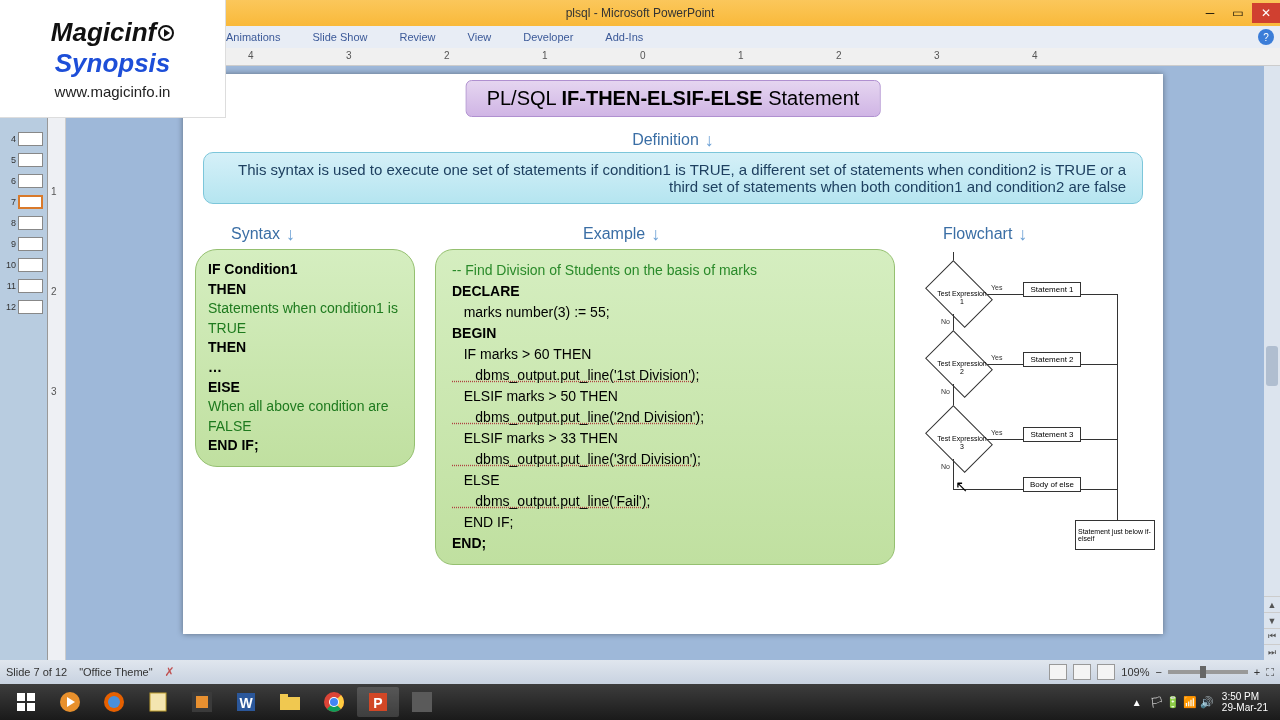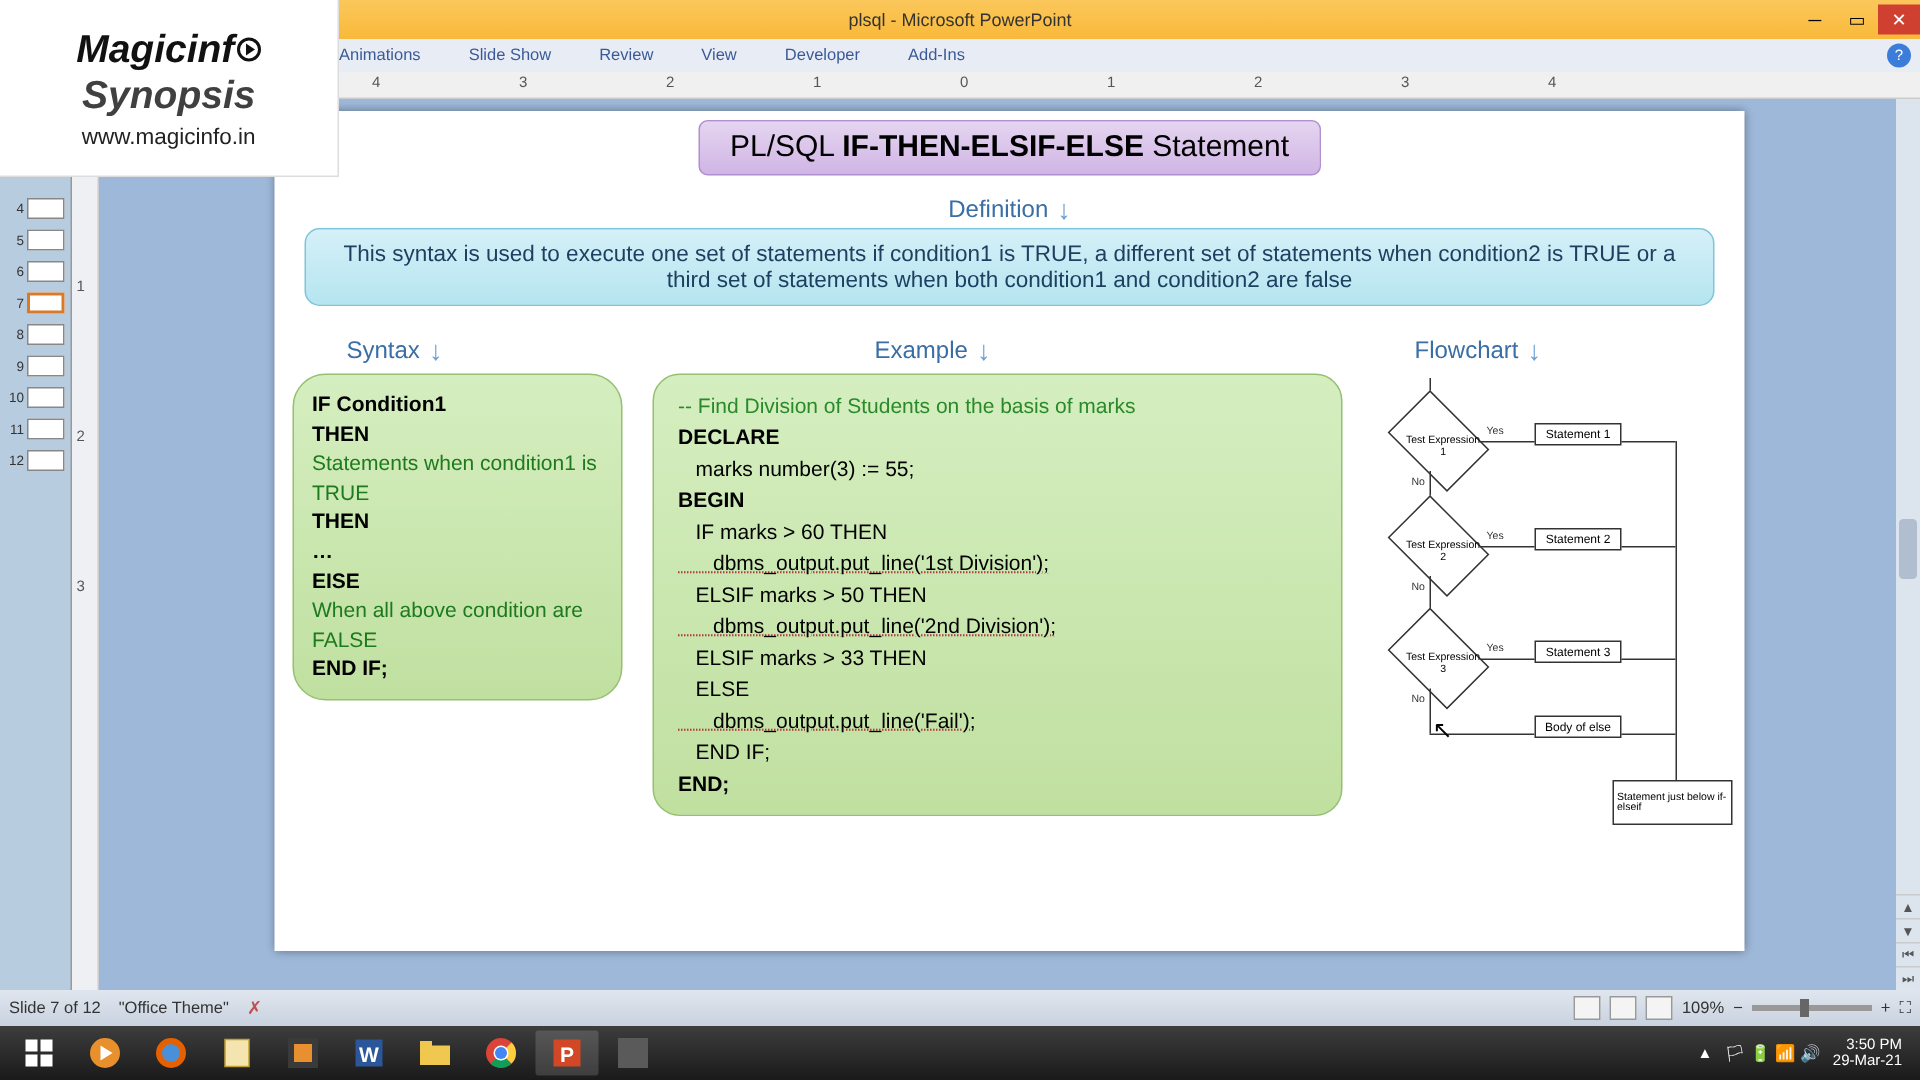--- a/index.html
+++ b/index.html
@@ -16,21 +16,21 @@
 .ribbon-help { position: absolute; right: 6px; width: 16px; height: 16px; border-radius: 50%; background: #3b7dd8; color:#fff; font-size: 10px; display:flex; align-items:center; justify-content:center; }
 
 .ruler { height: 18px; background: #f0f0f0; border-bottom: 1px solid #ccc; position: relative; display:flex; justify-content:center; }
 .ruler-inner { width: 980px; height: 100%; position: relative; }
 .ruler-tick { position:absolute; top:2px; font-size: 10px; color:#555; }
 
 .logo-overlay { position: absolute; left: 0; top: 0; width: 226px; height: 118px; background: #fff; border-right: 1px solid #ddd; border-bottom: 1px solid #ddd; display:flex; flex-direction:column; align-items:center; justify-content:center; padding: 6px; z-index: 50; }
 .logo-line1 { font-size: 26px; font-weight: 900; color:#111; font-style: italic; display:flex; align-items:center; }
 .logo-play { width: 16px; height:16px; border-radius:50%; border:2px solid #111; margin-left:2px; display:inline-flex; align-items:center; justify-content:center;}
 .logo-play::after { content:''; border-left:6px solid #111; border-top:4px solid transparent; border-bottom:4px solid transparent; margin-left:2px;}
-.logo-line2 { font-size: 26px; font-weight: 900; color:#404040; font-style: italic; }
+.logo-line2 { font-size: 26px; font-weight: 900; color:#1d4ed8; font-style: italic; }
 .logo-url { font-size: 15px; color:#222; margin-top:4px; }
 
 .workspace { position:absolute; top: 66px; left:0; right:0; bottom: 60px; background: #9eb8d9; display:flex; }
 .thumb-panel { width: 48px; background: #b8cce0; border-right:1px solid #999; padding-top: 62px; }
 .thumb { height: 20px; margin: 1px 4px; display:flex; align-items:center; gap:2px; }
 .thumb-num { font-size: 9px; color:#333; width:12px; text-align:right; }
 .thumb-img { flex:1; height:14px; background:#fff; border:1px solid #888; }
 .thumb.active .thumb-img { border: 2px solid #d97a2b; }
 
 .vruler { width: 18px; background:#eef0f4; border-right:1px solid #ccc; position:relative; }
@@ -38,21 +38,21 @@
 
 .slide-area { flex:1; display:flex; justify-content:center; padding: 8px 40px; position:relative; }
 .slide { width: 980px; height: 560px; background:#fff; box-shadow: 0 0 6px rgba(0,0,0,.4); position:relative; padding: 8px; }
 
 .slide-title-box { position:absolute; left:50%; transform:translateX(-50%); top: 6px; background: linear-gradient(#e5d5f0,#d0b5e5); border:1px solid #b090d0; border-radius:6px; padding: 6px 20px; font-size: 20px; }
 .slide-title-box b { font-weight:700; }
 
 .def-label { position:absolute; top: 56px; left:50%; transform:translateX(-50%); font-size: 16px; color:#3a6ea5; }
 .down-arrow { display:inline-block; color:#6a9fd4; font-size:18px; vertical-align:middle; margin-left:6px; }
 
-.def-box { position:absolute; top: 78px; left: 20px; right:20px; background: linear-gradient(#d5f0f8,#b5e5f0); border:1px solid #7cc6da; border-radius:10px; padding: 8px 16px; font-size: 15px; color:#1e4060; text-align:center; }
+.def-box { position:absolute; top: 78px; left: 20px; right:20px; background: linear-gradient(#d5f0f8,#b5e5f0); border:1px solid #7cc6da; border-radius:10px; padding: 8px 16px; font-size: 15px; color:#1e4060; text-align:right; }
 
 .col-label { position:absolute; top: 150px; font-size:16px; color:#3a6ea5; }
 .col-syntax { left: 48px; }
 .col-example { left: 400px; }
 .col-flow { left: 760px; }
 
 .syntax-box { position:absolute; top: 175px; left: 12px; width: 220px; background: linear-gradient(#d5eec0,#c0e0a0); border:1px solid #95c070; border-radius:22px; padding: 10px 12px; font-size: 14px; line-height: 1.4; }
 .syntax-box .kw { color:#000; font-weight:600; }
 .syntax-box .green { color:#1e7a1e; }
 
@@ -78,21 +78,21 @@
 .statusbar { position:absolute; bottom:36px; left:0; right:0; height:24px; background: linear-gradient(#e0e6ee,#c8d2e0); display:flex; align-items:center; font-size:11px; color:#333; padding: 0 6px; gap: 12px; }
 .status-right { margin-left:auto; display:flex; align-items:center; gap:6px; }
 .view-btn { width:18px; height:16px; border:1px solid #999; background:#f4f4f4; }
 .zoom-slider { width:80px; height:4px; background:#999; position:relative; }
 .zoom-slider::after { content:''; position:absolute; left:40%; top:-4px; width:6px; height:12px; background:#666; }
 
 .taskbar { position:absolute; bottom:0; left:0; right:0; height:36px; background: linear-gradient(#3d3d3d,#1a1a1a); display:flex; align-items:center; padding: 0 4px; }
 .task-icon { width:42px; height:30px; display:flex; align-items:center; justify-content:center; border-radius:2px; margin: 0 1px; }
 .task-icon.active { background: rgba(255,255,255,.15); }
 .tray { margin-left:auto; display:flex; align-items:center; gap:8px; color:#fff; font-size:10px; padding-right:8px; }
-.tray-time { text-align:right; line-height:1.1; }
+.tray-time { line-height:1.1; }
 .tray-icons { display:flex; gap:4px; font-size:11px; }
 
 .spell-icon { color:#c05050; font-size:12px; }
 
 svg { display:block; }
 </style>
 </head>
 <body>
 
 <div class="titlebar">
@@ -214,20 +214,21 @@
       <div class="example-box">
         <div class="cmt">-- Find Division of Students on the basis of marks</div>
         <div class="kw">DECLARE</div>
         <div style="white-space:pre">   marks number(3) := 55;</div>
         <div class="kw">BEGIN</div>
         <div style="white-space:pre">   IF marks &gt; 60 THEN</div>
         <div class="uline" style="white-space:pre">      dbms_output.put_line('1st Division');</div>
         <div style="white-space:pre">   ELSIF marks &gt; 50 THEN</div>
         <div class="uline" style="white-space:pre">      dbms_output.put_line('2nd Division');</div>
         <div style="white-space:pre">   ELSIF marks &gt; 33 THEN</div>
+        <div class="uline" style="white-space:pre">      dbms_output.put_line('3rd Division');</div>
         <div style="white-space:pre">   ELSE</div>
         <div class="uline" style="white-space:pre">      dbms_output.put_line('Fail');</div>
         <div style="white-space:pre">   END IF;</div>
         <div class="kw">END;</div>
       </div>
 
       <div class="flowchart">
         <div class="fline" style="left:48px; top:0; width:1px; height:22px;"></div>
         <div class="diamond" style="left:26px; top:22px;">
             <span>Test Expression 1</span>

